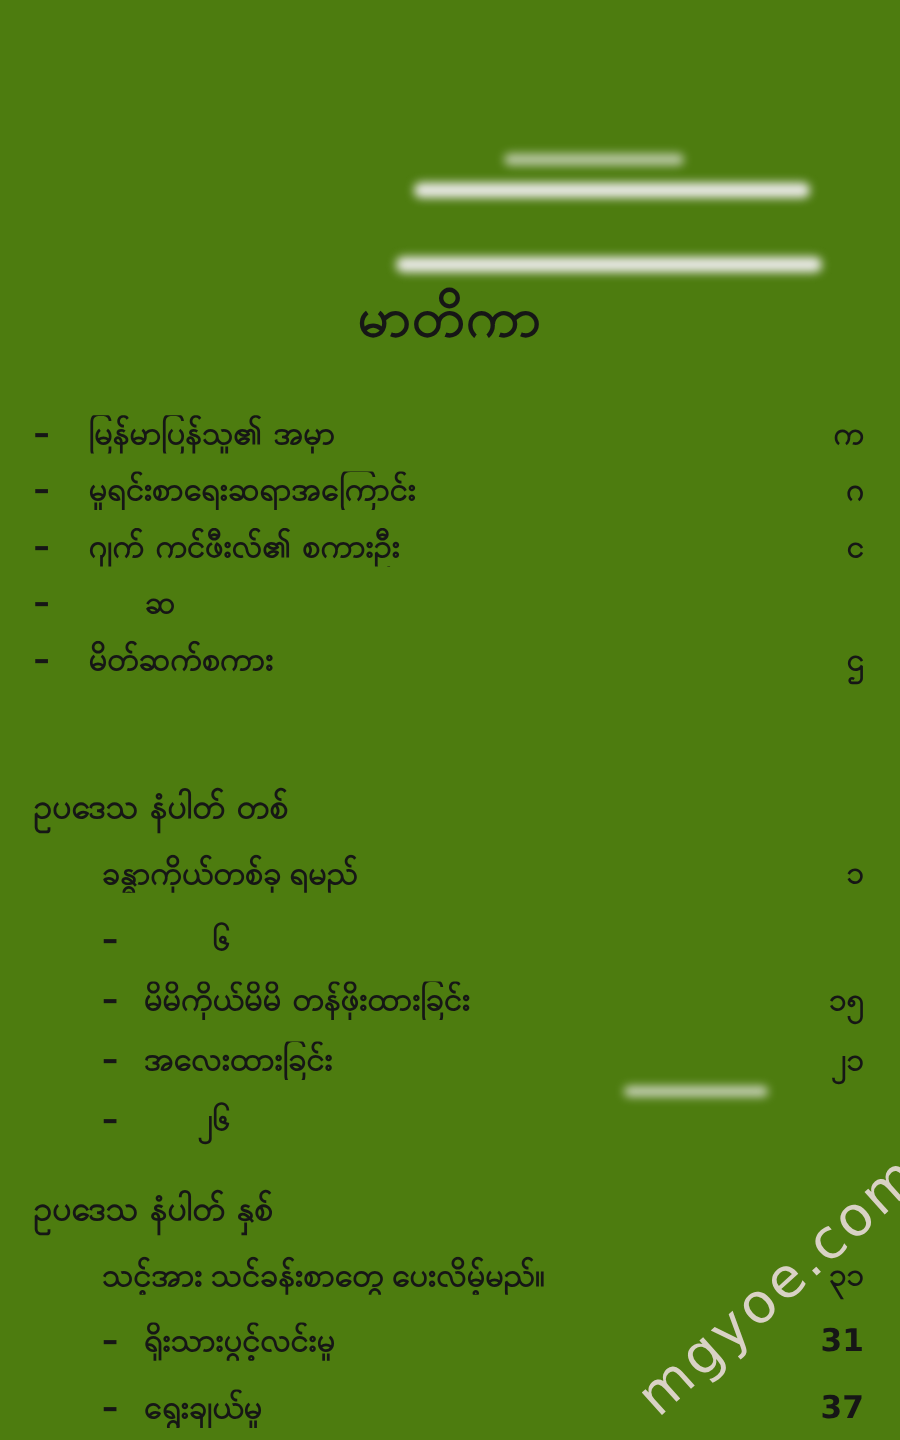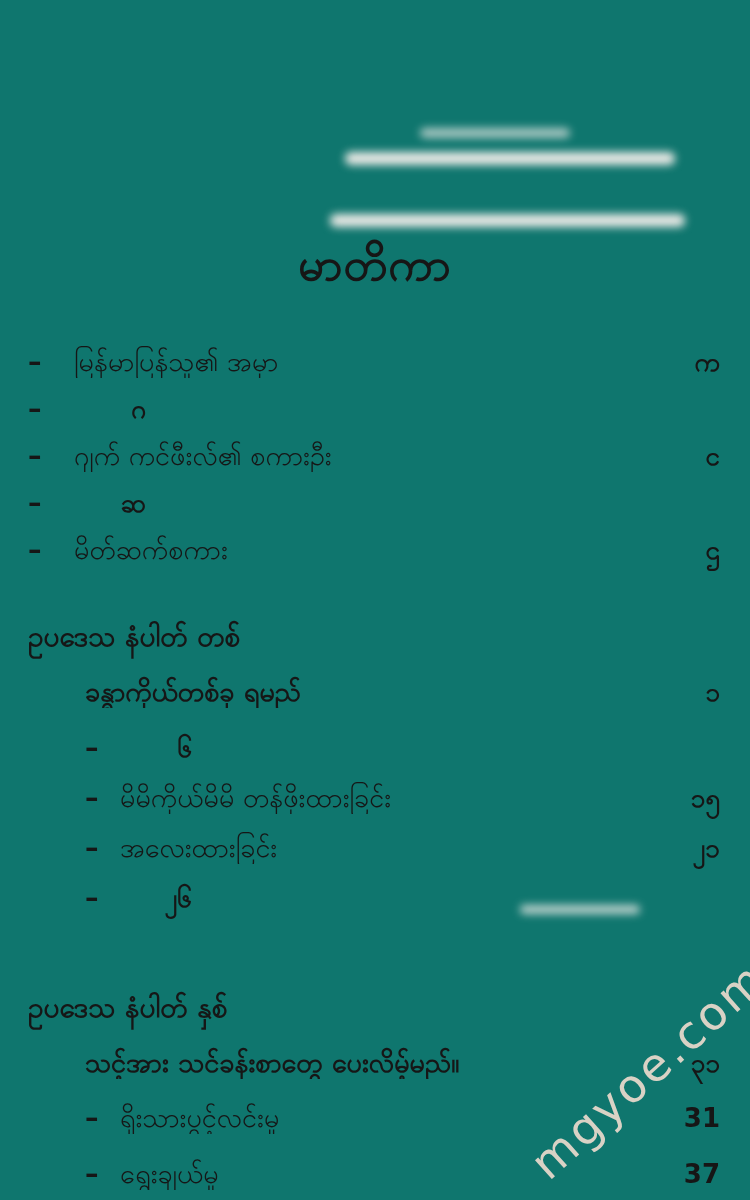--- a/index.html
+++ b/index.html
@@ -7,21 +7,21 @@
   body {
     font-family: "DejaVu Sans", "Liberation Sans", sans-serif;
     background: #fdfdfb;
     color: #161616;
     overflow: hidden;
   }
   .page {
     position: relative;
     width: 750px;
     height: 1200px;
-    background: #0f766e;
+    background: #4d7c0f;
   }
 
   
   .ghost {
     position: absolute;
     background: #e9e9e5;
     border-radius: 6px;
     filter: blur(4px);
   }
   .ghost-1 { left: 345px; top: 152px; width: 330px; height: 13px; }
@@ -34,55 +34,55 @@
     left: 0; top: 236px;
     width: 100%;
     text-align: center;
     font-size: 45px;
     font-weight: 700;
     letter-spacing: 1px;
   }
 
   .toc-block { position: absolute; left: 28px; width: 692px; }
   .front-list { top: 346px; }
-  .section-one { top: 620px; }
+  .section-one { top: 656px; }
   .section-two { top: 991px; }
 
   .row { display: flex; align-items: flex-start; }
   .front-list .row { height: 47px; }
 
   .dash {
     flex: 0 0 46px;
     font-size: 27px;
     font-weight: 700;
     line-height: 1.2;
   }
   .label {
     flex: 1 1 auto;
     font-size: 27px;
-    font-weight: 400;
+    font-weight: 700;
     line-height: 1.2;
     white-space: nowrap;
     overflow: hidden;
   }
   .pageno {
     flex: 0 0 72px;
     text-align: right;
     font-size: 26px;
     font-weight: 700;
     line-height: 1.25;
   }
 
   .section-heading {
     font-size: 28px;
     font-weight: 700;
     height: 56px;
     line-height: 1.2;
   }
-  .subtitle-row { height: 56px; }
+  .subtitle-row { height: 56px; font-family: Liberation Serif, serif; }
   .subtitle-row .indent { flex: 0 0 57px; }
   .subtitle-row .label { font-weight: 700; }
   .sub-item { height: 50px; }
   .sub-item .indent { flex: 0 0 57px; }
   .sub-item .dash { flex: 0 0 35px; }
   .section-two .subtitle-row { height: 55px; }
   .section-two .sub-item { height: 56px; }
 
   .watermark {
     position: absolute;
@@ -111,20 +111,21 @@
   <h1 class="title">မာတိကာ</h1>
 
   <div class="toc-block front-list">
     <div class="row">
       <span class="dash">–</span>
       <span class="label">မြန်မာပြန်သူ၏ အမှာ</span>
       <span class="pageno">က</span>
     </div>
     <div class="row">
       <span class="dash">–</span>
+      <span class="label">မူရင်းစာရေးဆရာအကြောင်း</span>
       <span class="pageno">ဂ</span>
     </div>
     <div class="row">
       <span class="dash">–</span>
       <span class="label">ဂျက် ကင်ဖီးလ်၏ စကားဦး</span>
       <span class="pageno">င</span>
     </div>
     <div class="row">
       <span class="dash">–</span>
       <span class="pageno">ဆ</span>

